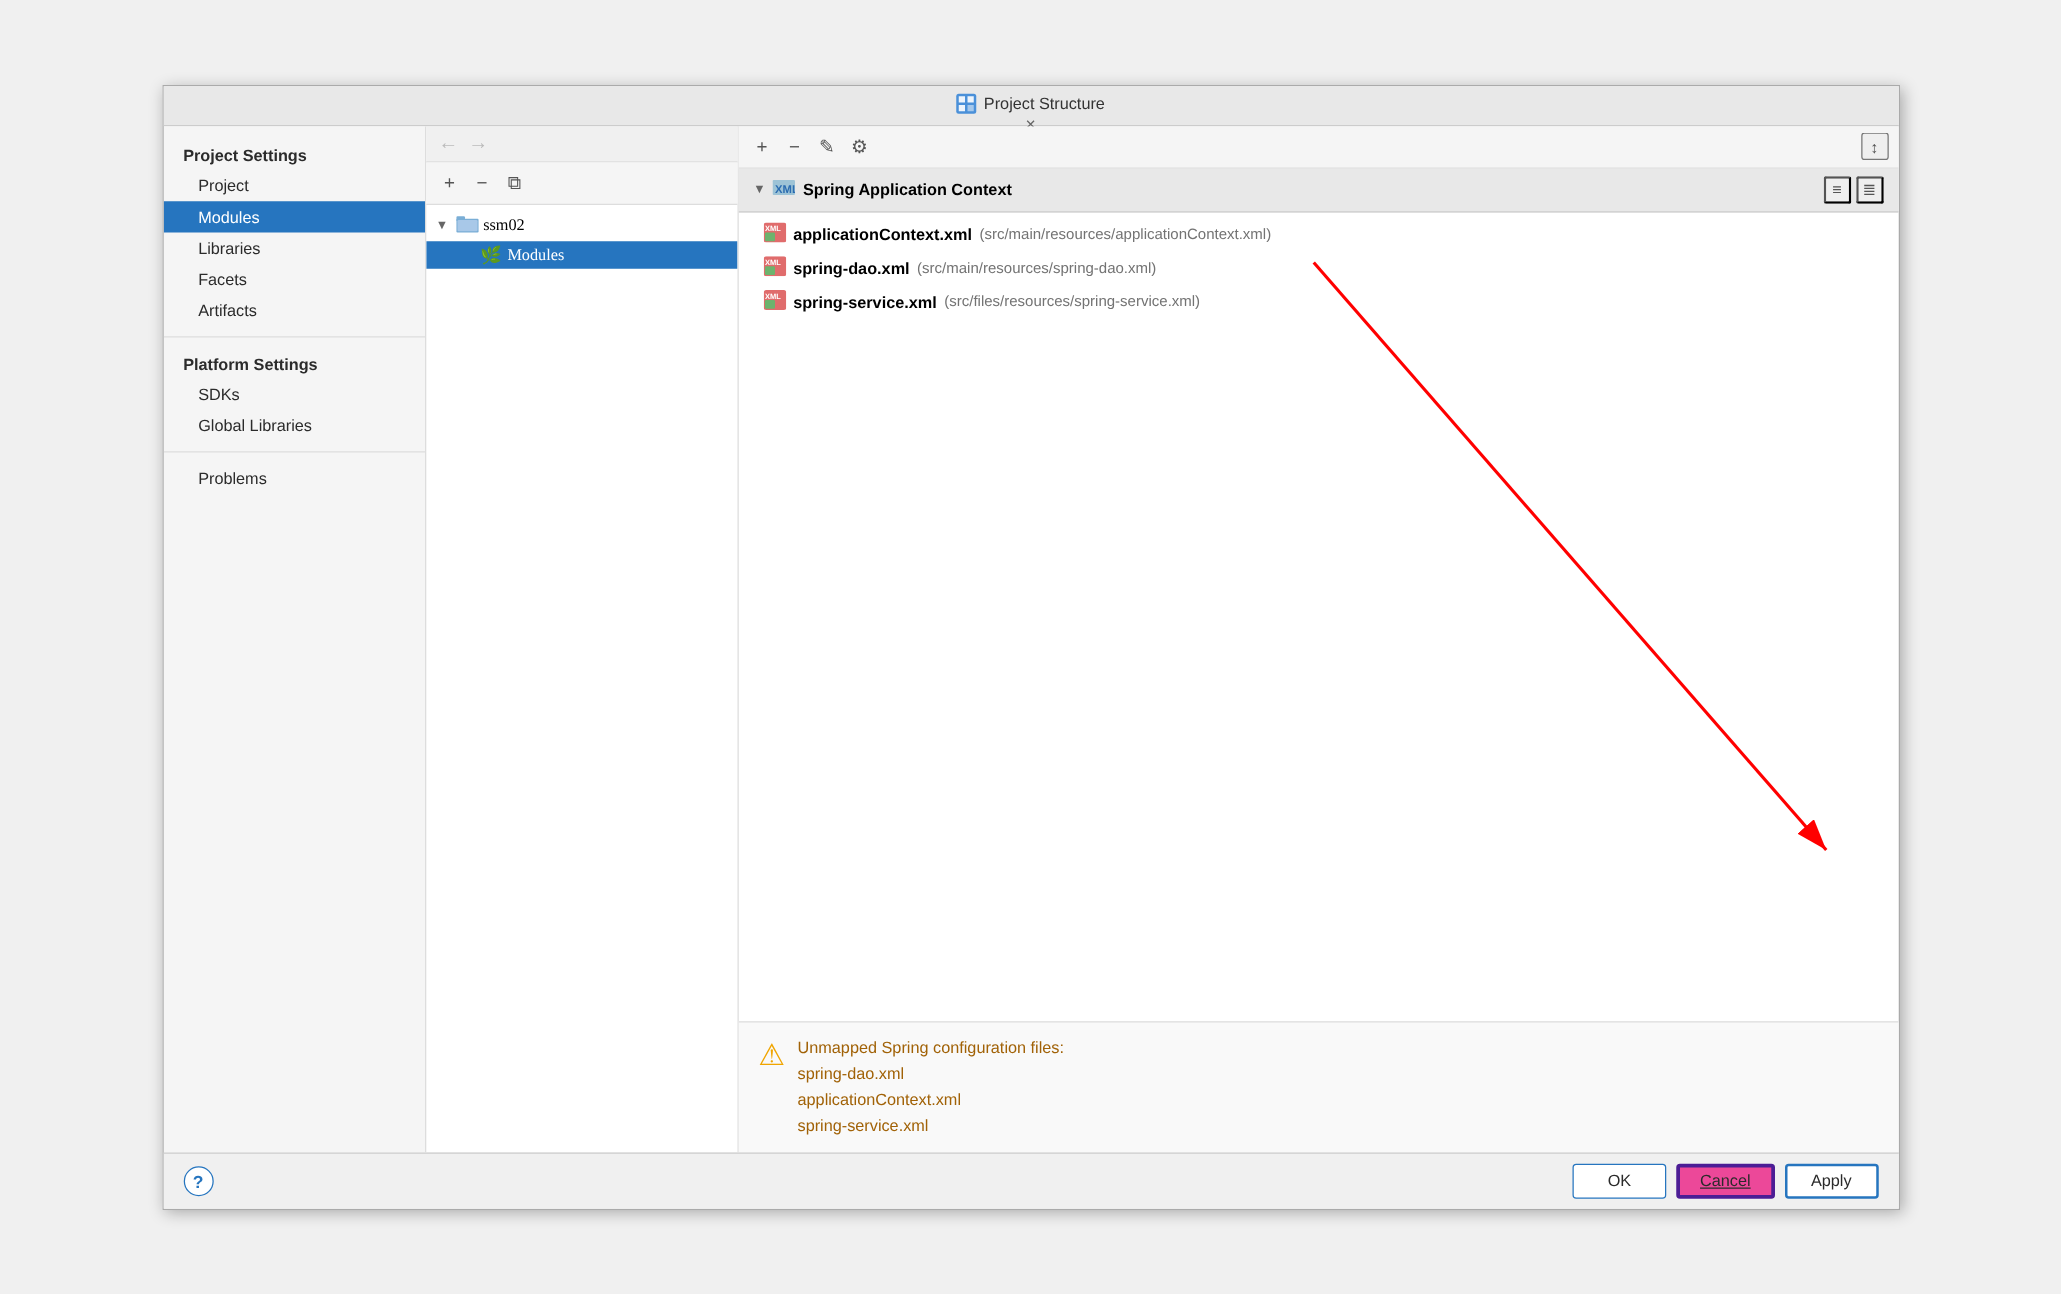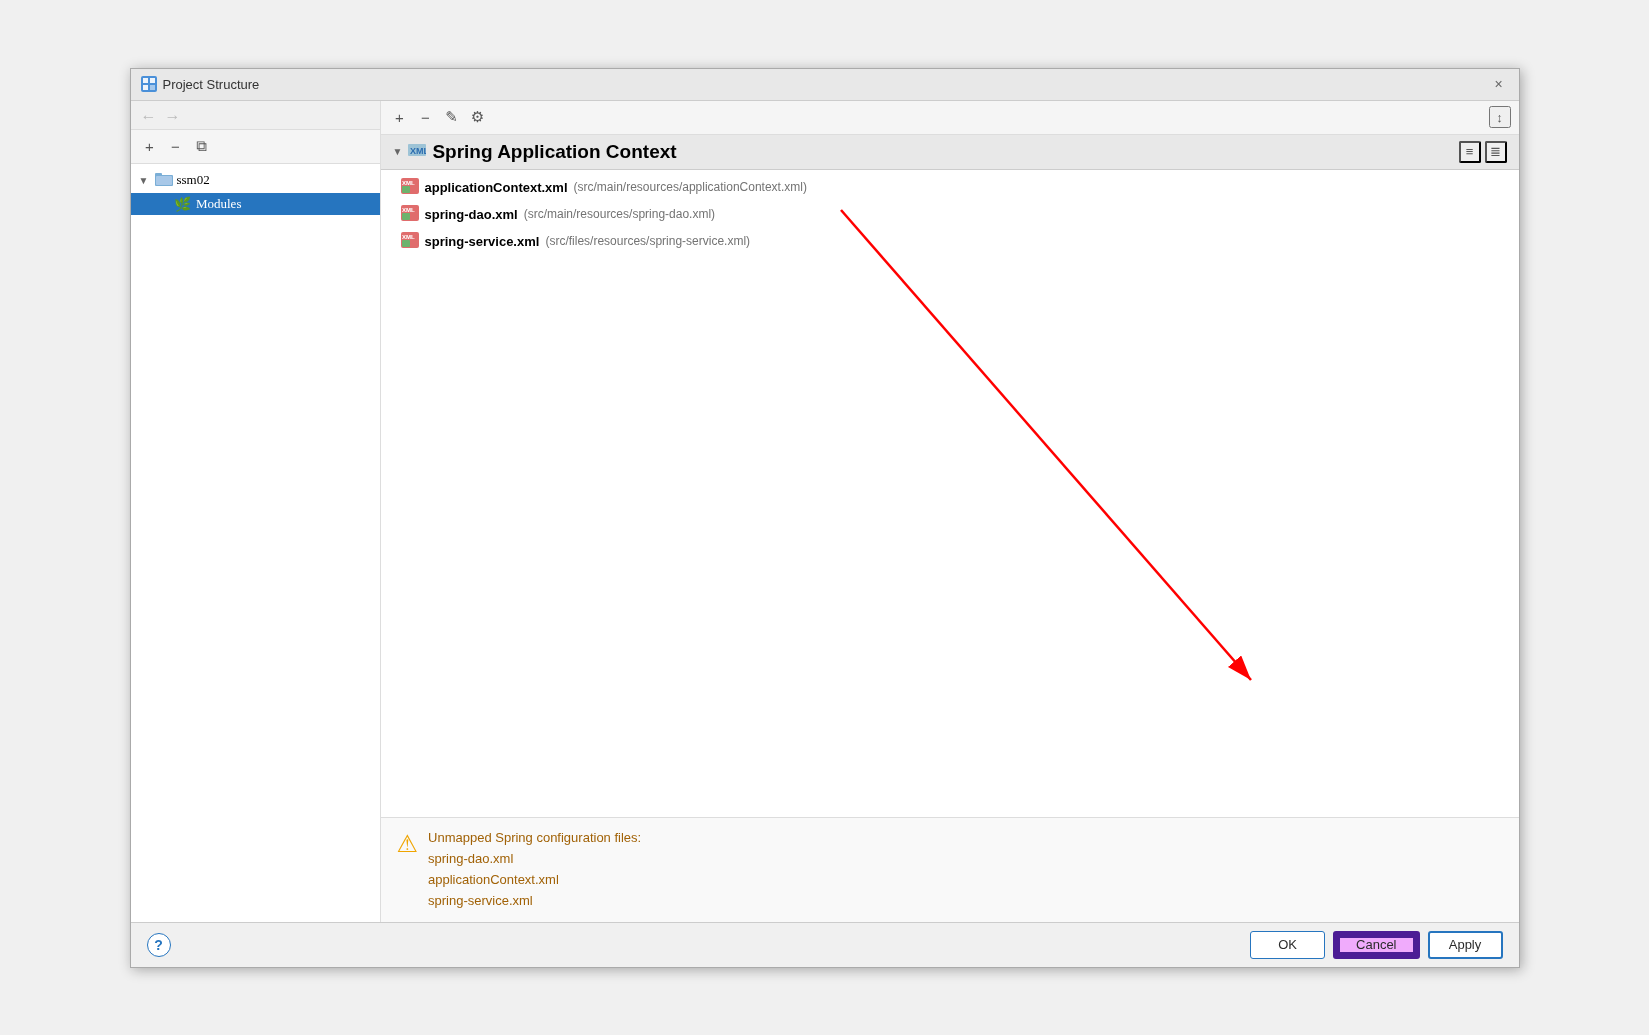--- a/index.html
+++ b/index.html
@@ -22,20 +22,21 @@
       flex-direction: column;
     }
     .titlebar {
       background: #e8e8e8;
       border-bottom: 1px solid #ccc;
       display: flex;
       align-items: center;
       padding: 6px 10px;
       height: 32px;
       justify-content: space-between;
+      flex-direction: column;
     }
     .titlebar-left {
       display: flex;
       align-items: center;
       gap: 6px;
     }
     .titlebar-icon {
       width: 16px;
       height: 16px;
       background: #4a90d9;
@@ -176,21 +177,21 @@
     .spring-app-context-header {
       display: flex;
       align-items: center;
       gap: 6px;
       padding: 6px 12px;
       background: #e8e8e8;
       border-bottom: 1px solid #ccc;
     }
     .spring-app-context-header .title {
       font-weight: bold;
-      font-size: 19px;
+      font-size: 13px;
     }
     .right-content {
       flex: 1;
       overflow-y: auto;
       padding: 4px 0;
       position: relative;
     }
     .config-item {
       display: flex;
       align-items: center;
@@ -257,23 +258,24 @@
       display: flex;
       align-items: center;
       justify-content: center;
     }
     .btn-primary {
       background: #fff;
       border: 1px solid #2675bf;
       color: #2b2b2b;
     }
     .btn-cancel {
-      background: #f0abfc;
-      border: 7px solid #4c1d95;
+      background: #ec4899;
+      border: 3px solid #4c1d95;
       color: #2b2b2b;
+      text-decoration: underline;
     }
     .btn-apply {
       background: #fff;
       border: 2px solid #2675bf;
       color: #2b2b2b;
       font-weight: normal;
     }
     .help-btn {
       width: 24px;
       height: 24px;
@@ -342,20 +344,34 @@
           <rect x="8" y="8" width="5" height="5" fill="white" opacity="0.5"></rect>
         </svg>
       </div>
       <span class="titlebar-title">Project Structure</span>
     </div>
     <div class="close-btn">×</div>
   </div>
 
   <div class="content">
 
+    <div class="sidebar">
+      <div class="sidebar-section-header">Project Settings</div>
+      <div class="sidebar-item">Project</div>
+      <div class="sidebar-item active">Modules</div>
+      <div class="sidebar-item">Libraries</div>
+      <div class="sidebar-item">Facets</div>
+      <div class="sidebar-item">Artifacts</div>
+      <div class="sidebar-divider"></div>
+      <div class="sidebar-section-header">Platform Settings</div>
+      <div class="sidebar-item">SDKs</div>
+      <div class="sidebar-item">Global Libraries</div>
+      <div class="sidebar-divider"></div>
+      <div class="sidebar-item">Problems</div>
+    </div>
 
     <div class="middle-panel">
 
       <div class="nav-btns">
         <button class="nav-btn" disabled="">←</button>
         <button class="nav-btn" disabled="">→</button>
       </div>
       <div class="panel-toolbar">
         <button class="toolbar-btn">+</button>
         <button class="toolbar-btn">−</button>

